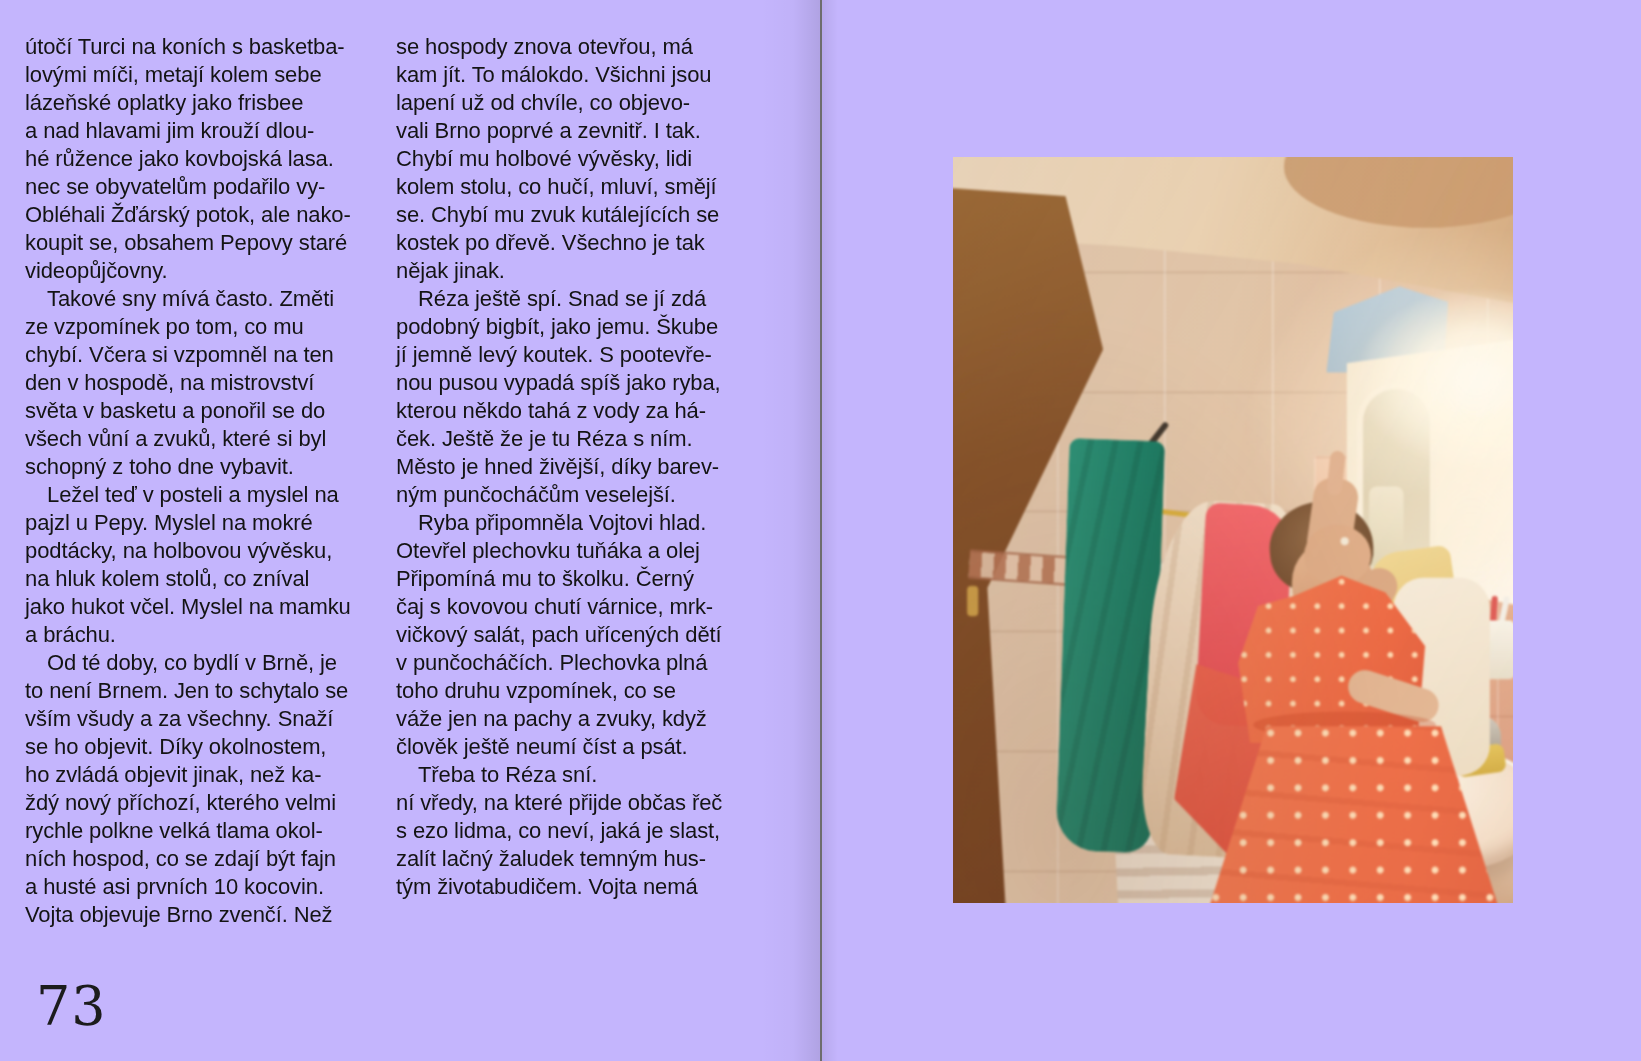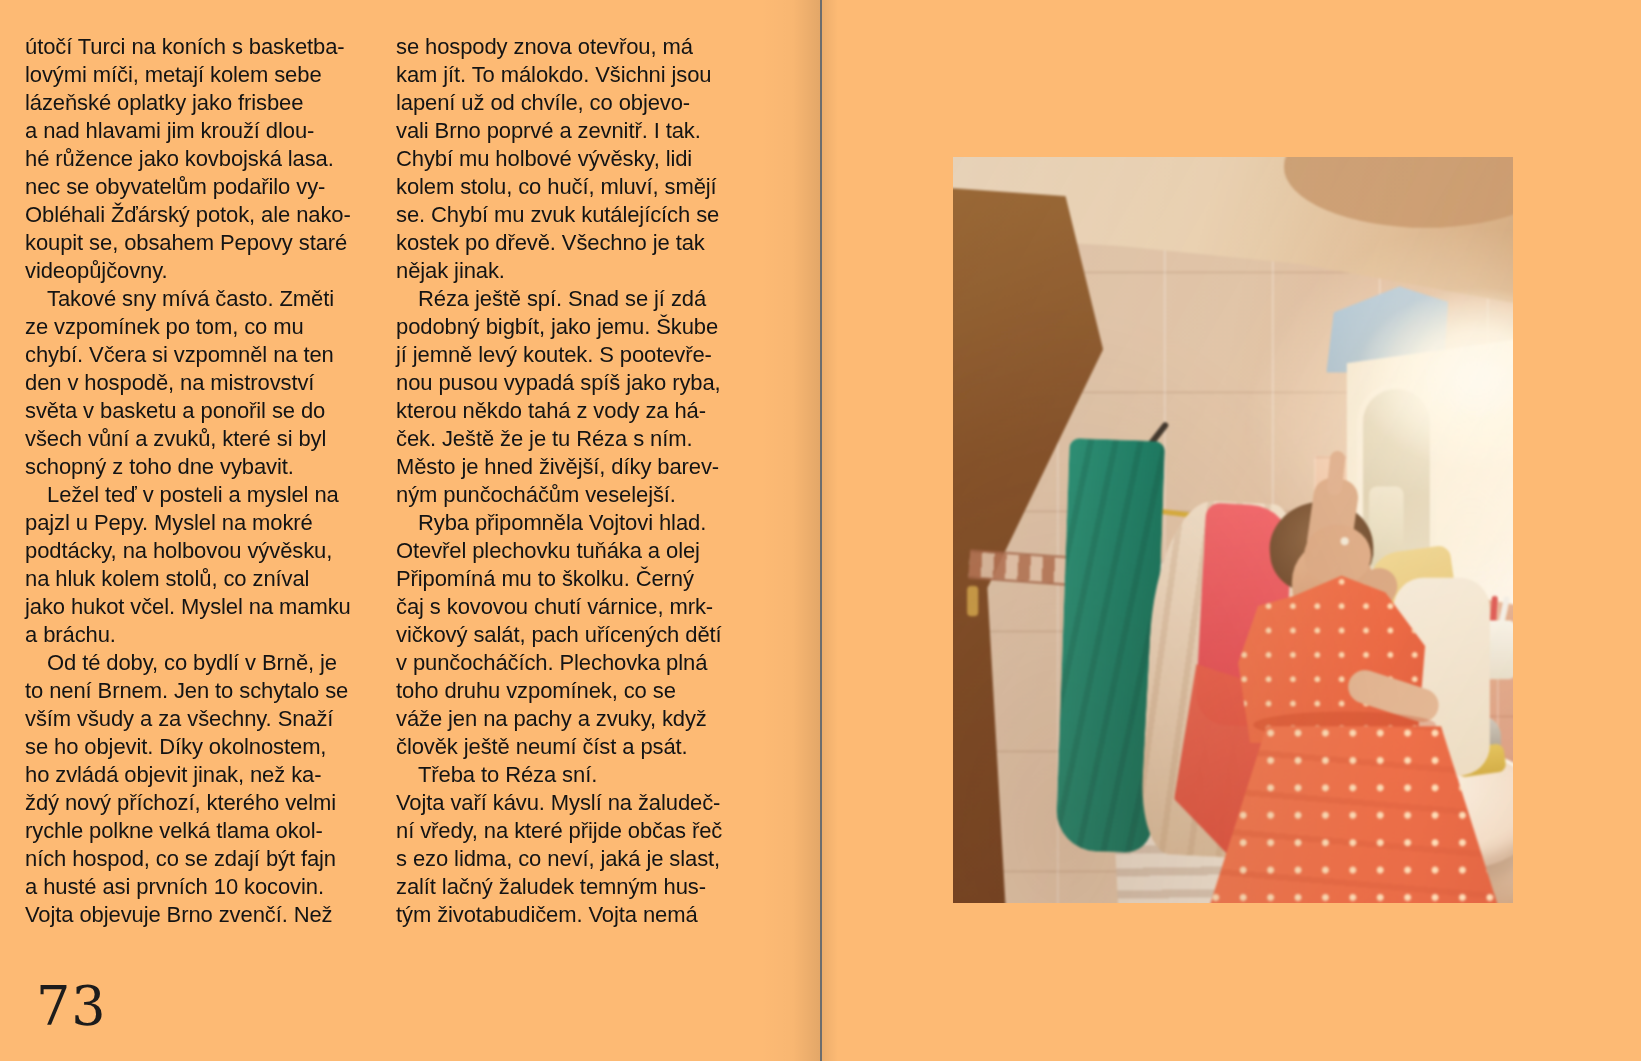--- a/index.html
+++ b/index.html
@@ -1,17 +1,17 @@
 <!DOCTYPE html>
 <html><head>
 <meta charset="utf-8">
 <style>
   html,body{margin:0;padding:0;background:#ffffff;}
   .spread{
-    position:relative;width:1641px;height:1061px;background:#fdba74;overflow:hidden;
+    position:relative;width:1641px;height:1061px;background:#c4b5fd;overflow:hidden;
     font-family:"Liberation Sans","DejaVu Sans",sans-serif;color:#161616;
   }
   
   .textcol{position:absolute;top:33px;font-size:22px;line-height:28px;letter-spacing:-0.1px;color:#141414;}
   .col1{left:25px;width:370px;}
   .col2{left:396px;width:372px;}
   .line{white-space:nowrap;height:28px;}
   .line.indent{text-indent:22px;}
   .pagenum{
     position:absolute;left:36px;top:975px;
@@ -210,21 +210,20 @@
       <div class="line indent">Ryba připomněla Vojtovi hlad.</div>
       <div class="line">Otevřel plechovku tuňáka a olej</div>
       <div class="line">Připomíná mu to školku. Černý</div>
       <div class="line">čaj s kovovou chutí várnice, mrk-</div>
       <div class="line">vičkový salát, pach uřícených dětí</div>
       <div class="line">v punčocháčích. Plechovka plná</div>
       <div class="line">toho druhu vzpomínek, co se</div>
       <div class="line">váže jen na pachy a zvuky, když</div>
       <div class="line">člověk ještě neumí číst a psát.</div>
       <div class="line indent">Třeba to Réza sní.</div>
-      <div class="line">Vojta vaří kávu. Myslí na žaludeč-</div>
       <div class="line">ní vředy, na které přijde občas řeč</div>
       <div class="line">s ezo lidma, co neví, jaká je slast,</div>
       <div class="line">zalít lačný žaludek temným hus-</div>
       <div class="line">tým životabudičem. Vojta nemá</div>
     </div>
   <div class="pagenum">73</div>
 
   <div class="gutter-shadow-left"></div>
   <div class="gutter-line"></div>
   <div class="gutter-shadow-right"></div>

